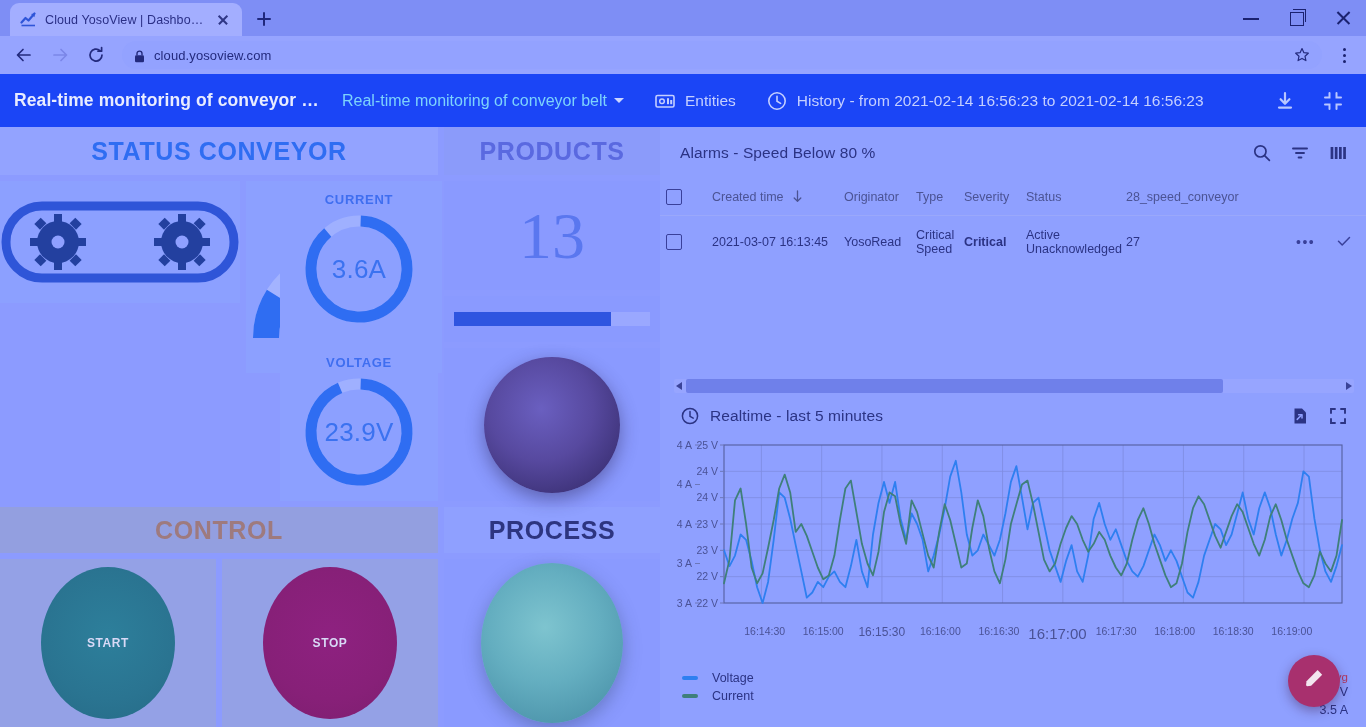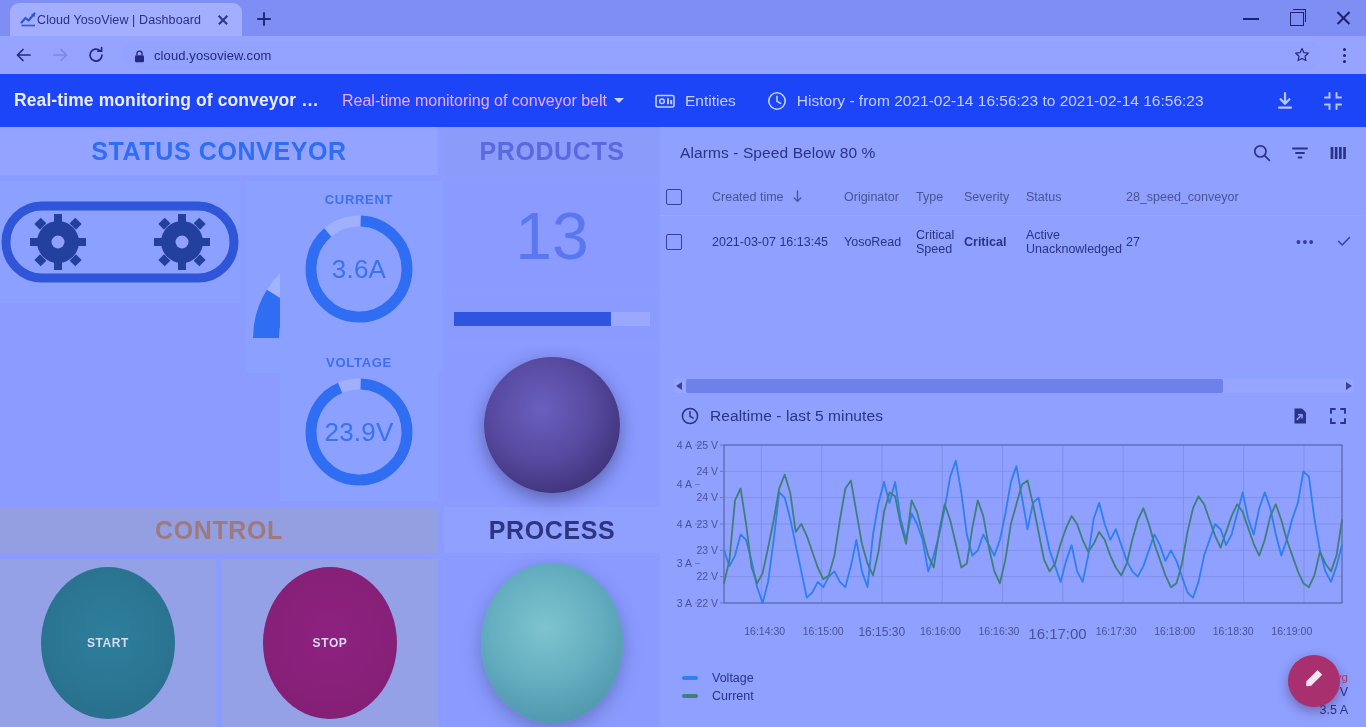--- a/index.html
+++ b/index.html
@@ -13,21 +13,21 @@
   
   .browser { width: 1366px; height: 727px; display: flex; flex-direction: column; }
 
   .tabstrip {
     height: 36px; background: #7e8ef5; display: flex; align-items: flex-end;
     position: relative; flex: none;
   }
   .tab {
     margin-left: 10px; width: 232px; height: 33px; background: #a3aeff;
     border-radius: 9px 9px 0 0; display: flex; align-items: center;
-    padding: 0 10px; gap: 0;
+    padding: 0 10px; gap: 8px;
   }
   .tab-favicon { width: 17px; height: 17px; flex: none; position: relative; }
   .tab-title {
     font-size: 12.5px; color: #2a2f86; white-space: nowrap; overflow: hidden;
     text-overflow: ellipsis; flex: 1; letter-spacing: .1px;
   }
   .tab-close { width: 18px; height: 18px; flex: none; position: relative; opacity: .85; }
   .tab-close:before, .tab-close:after {
     content: ""; position: absolute; left: 3px; top: 8px; width: 12px; height: 1.6px;
     background: #1b2270;
@@ -89,21 +89,21 @@
   .apptoolbar {
     height: 53px; background: #1b45f6; display: flex; align-items: center;
     padding: 0 14px; gap: 0px; flex: none; color: #c8d2ff;
   }
   .app-title {
     font-size: 17.5px; font-weight: bold; color: #e8ecff; white-space: nowrap;
     overflow: hidden; text-overflow: ellipsis; max-width: 312px; letter-spacing: .1px;
   }
   .dash-select {
     display: flex; align-items: center; gap: 7px; margin-left: 16px;
-    font-size: 16px; color: #f0abfc; white-space: nowrap;
+    font-size: 16px; color: #7dd3fc; white-space: nowrap;
   }
   .caret-down {
     width: 0; height: 0; border-left: 5px solid transparent; border-right: 5px solid transparent;
     border-top: 5.5px solid #ccd5ff;
   }
   .tb-item {
     display: flex; align-items: center; gap: 9px; margin-left: 30px;
     font-size: 15.5px; color: #c4cfff; white-space: nowrap;
   }
   .tb-right { margin-left: auto; display: flex; align-items: center; gap: 26px; padding-right: 8px; }
@@ -141,21 +141,21 @@
     position: absolute; inset: 0; display: flex; align-items: center; justify-content: center;
     font-size: 26px; color: #3b72f0; letter-spacing: .2px;
   }
   
   .semi { position: relative; }
   .semi .val {
     position: absolute; left: 0; right: 0; bottom: 6px; text-align: center;
     font-size: 30px; color: #3b72f0;
   }
 
-  .bignum { font-size: 66px; color: #5a77ef; font-weight: 300; line-height: 1; }
+  .bignum { font-size: 66px; color: #5a77ef; font-weight: 300; line-height: 1; font-family: Liberation Serif, serif; }
 
   .progress-wrap { width: 100%; padding: 0 10px; display: flex; align-items: center; }
   .progress-track { width: 100%; height: 14px; background: #9aa8ff; }
   .progress-fill { height: 100%; background: #2f55e0; }
 
   .sphere { border-radius: 50%; }
   .sphere-purple {
     background: radial-gradient(circle at 42% 38%, #6a5fc0 0%, #57499f 45%, #3d3278 80%, #322a66 100%);
     box-shadow: 0 6px 18px rgba(40,30,80,.45);
   }

